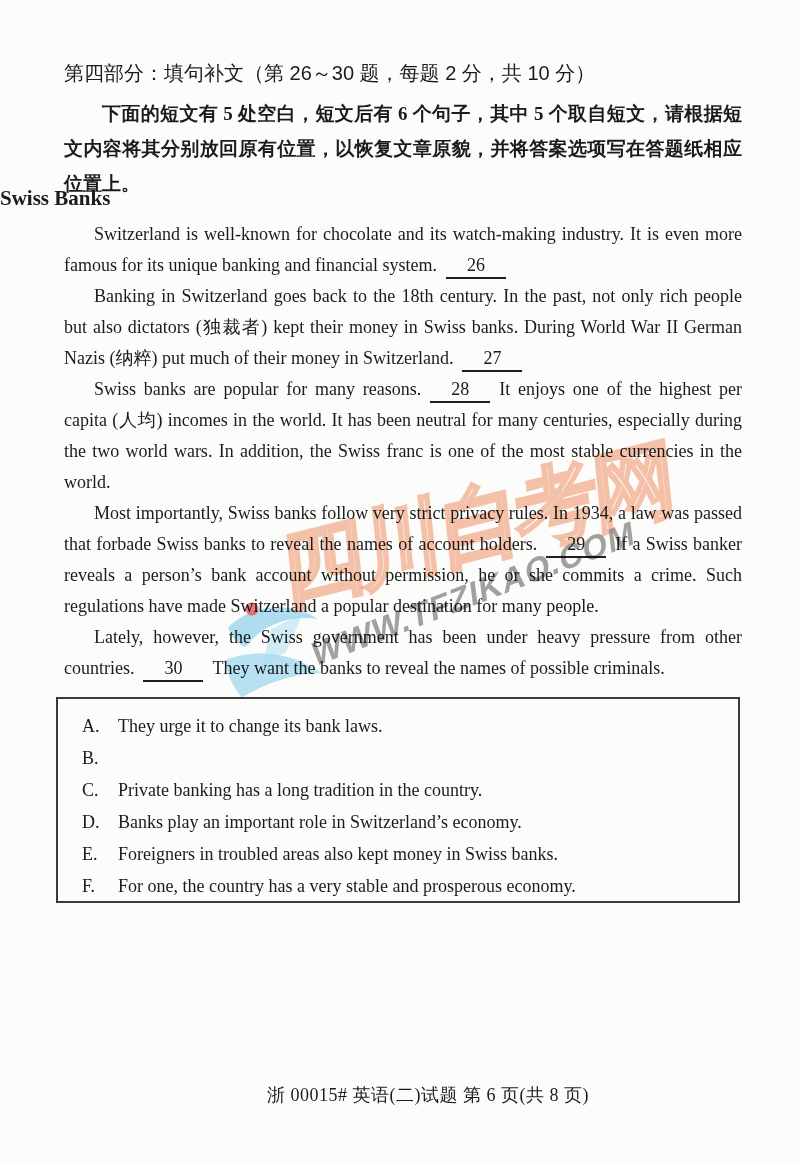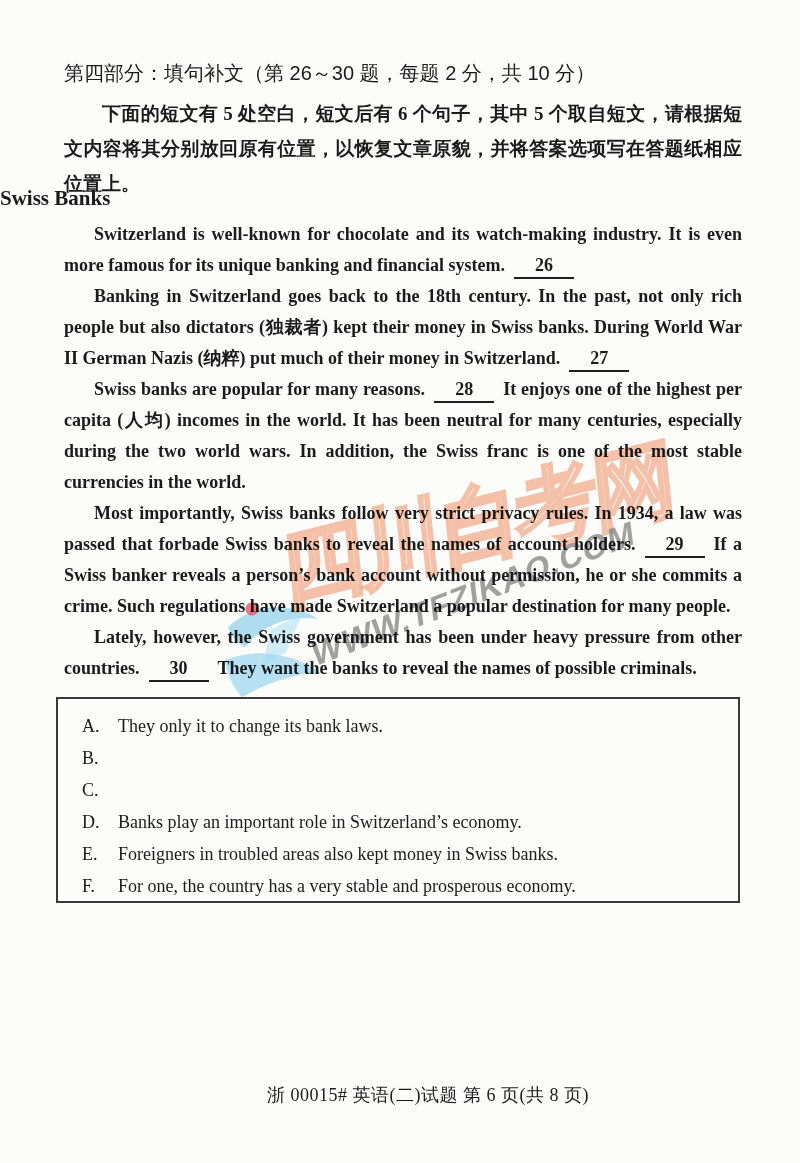--- a/index.html
+++ b/index.html
@@ -27,21 +27,21 @@
     text-align:justify;text-indent:2em;
   }
 
   .passage-title{
     position:absolute;left:0;top:186px;width:800px;
     text-align:left;font-weight:700;font-size:21px;
   }
 
   .passage{
     position:absolute;left:64px;top:219px;width:678px;
-    font-size:18px;line-height:31px;text-align:justify;font-weight:bold;
+    font-size:18px;line-height:31px;text-align:justify;
   }
   .passage p{margin:0;text-indent:30px;}
 
   .blank{
     display:inline-block;
     min-width:30px;
     padding:0 15px 1px 15px;
     margin:0 9px;
     text-align:center;
     border-bottom:2px solid #1f1f1f;
@@ -112,27 +112,28 @@
     <p><span>Switzerland is well-known for chocolate and its watch-making industry. It is even more famous for its unique banking and financial system.</span><span class="blank"><span>26</span></span><span></span></p>
     <p><span>Banking in Switzerland goes back to the 18th century. In the past, not only rich people but also dictators (独裁者) kept their money in Swiss banks. During World War II German Nazis (纳粹) put much of their money in Switzerland.</span><span class="blank"><span>27</span></span><span></span></p>
     <p><span>Swiss banks are popular for many reasons.</span><span class="blank"><span>28</span></span><span>It enjoys one of the highest per capita (人均) incomes in the world. It has been neutral for many centuries, especially during the two world wars. In addition, the Swiss franc is one of the most stable currencies in the world.</span></p>
     <p><span>Most importantly, Swiss banks follow very strict privacy rules. In 1934, a law was passed that forbade Swiss banks to reveal the names of account holders.</span><span class="blank"><span>29</span></span><span>If a Swiss banker reveals a person’s bank account without permission, he or she commits a crime. Such regulations have made Switzerland a popular destination for many people.</span></p>
     <p><span>Lately, however, the Swiss government has been under heavy pressure from other countries.</span><span class="blank"><span>30</span></span><span>They want the banks to reveal the names of possible criminals.</span></p>
   </div>
 
   <div class="options-box">
     <div class="option-row">
       <span class="opt-letter">A.</span>
-      <span class="opt-text">They only it to change its bank laws.</span>
+      <span class="opt-text">They urge it to change its bank laws.</span>
     </div>
     <div class="option-row">
       <span class="opt-letter">B.</span>
     </div>
     <div class="option-row">
       <span class="opt-letter">C.</span>
+      <span class="opt-text">Private banking has a long tradition in the country.</span>
     </div>
     <div class="option-row">
       <span class="opt-letter">D.</span>
       <span class="opt-text">Banks play an important role in Switzerland’s economy.</span>
     </div>
     <div class="option-row">
       <span class="opt-letter">E.</span>
       <span class="opt-text">Foreigners in troubled areas also kept money in Swiss banks.</span>
     </div>
     <div class="option-row">

